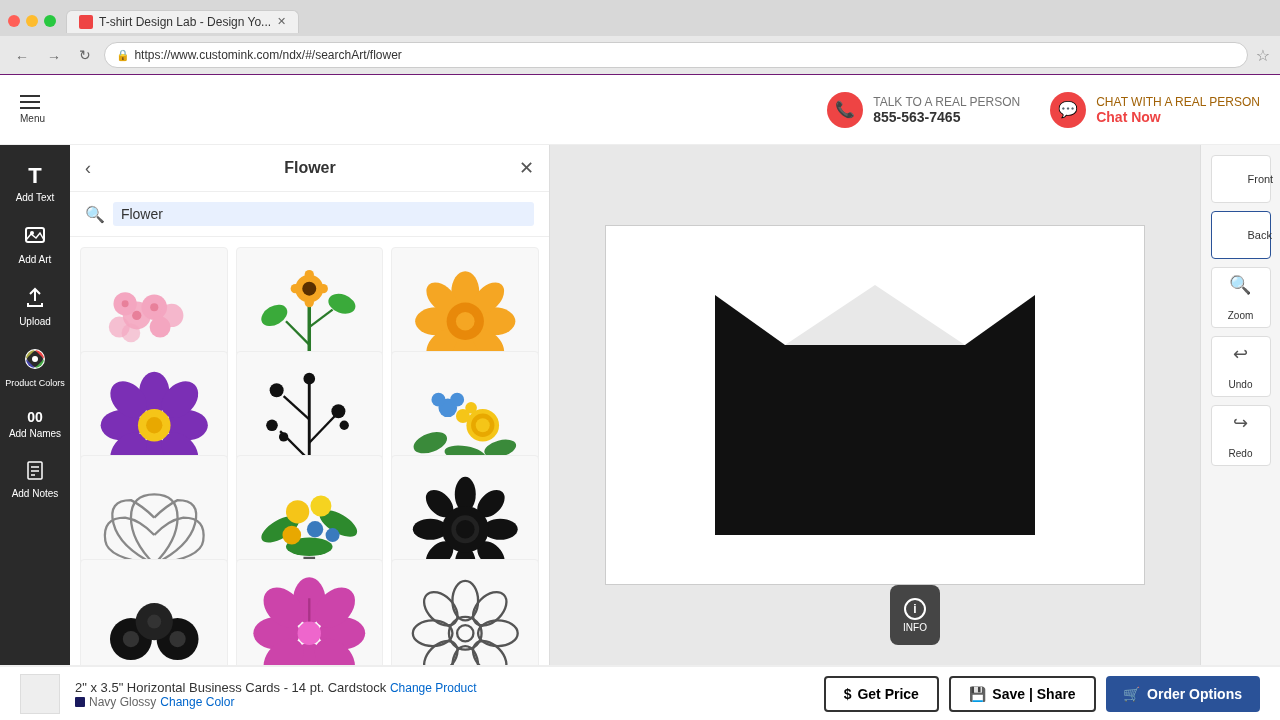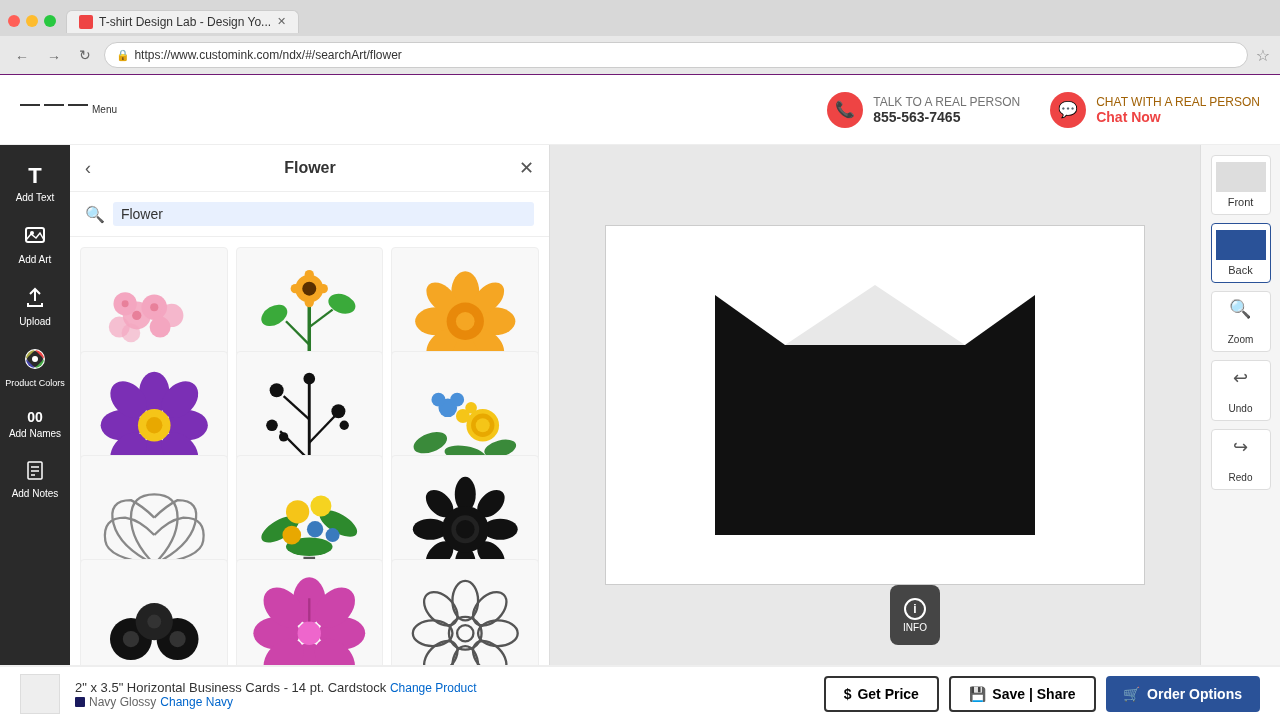--- a/index.html
+++ b/index.html
@@ -45,21 +45,21 @@
     .secure-icon { color: #0a0; font-size: 11px; }
     .url-text { font-size: 12px; color: #333; }
     .star-btn { background: none; border: none; color: #888; font-size: 16px; cursor: pointer; }
 
     
     .app-header {
       display: flex; align-items: center;
       background: white; padding: 0 20px;
       height: 70px; border-bottom: 1px solid #eee;
     }
-    .menu-btn { display: flex; flex-direction: row; gap: 4px; margin-right: 20px; cursor: pointer; }
+    .menu-btn { display: flex; flex-direction: column; gap: 4px; margin-right: 20px; cursor: pointer; }
     .menu-line { width: 20px; height: 2px; background: #333; }
     .logo-area { display: flex; align-items: center; gap: 8px; }
     .logo-circle { width: 40px; height: 40px; border-radius: 50%; background: #e44; display: flex; align-items: center; justify-content: center; color: white; font-size: 18px; }
     .logo-text { display: flex; flex-direction: column; }
     .logo-custom { font-size: 22px; font-weight: bold; color: #e44; letter-spacing: 1px; }
     .logo-ink { font-size: 22px; font-weight: bold; color: #e44; letter-spacing: 1px; line-height: 1; }
     .header-right { margin-left: auto; display: flex; align-items: center; gap: 30px; }
     .talk-area { display: flex; align-items: center; gap: 10px; }
     .phone-icon { width: 36px; height: 36px; background: #e44; border-radius: 50%; display: flex; align-items: center; justify-content: center; color: white; font-size: 16px; }
     .talk-text { display: flex; flex-direction: column; }
@@ -149,21 +149,21 @@
     
     .right-panel {
       width: 80px; background: #f5f5f5;
       border-left: 1px solid #ddd;
       display: flex; flex-direction: column; align-items: center;
       padding: 10px 5px; gap: 8px;
     }
     .view-btn {
       width: 60px; background: white; border: 1px solid #ddd; border-radius: 4px;
       padding: 6px 4px; cursor: pointer; 
-      display: flex; flex-direction: column; align-items: center;
+      display: flex; flex-direction: row; align-items: center; gap: 32px;
     }
     .view-btn.active { border-color: #2a5298; }
     .view-preview { width: 50px; height: 30px; background: #ddd; margin-bottom: 4px; }
     .view-preview.active { background: #2a5298; }
     .view-label { font-size: 11px; color: #333; }
     .tool-btn {
       width: 60px; background: white; border: 1px solid #ddd; border-radius: 4px;
       padding: 6px 4px; cursor: pointer; text-align: center;
       display: flex; flex-direction: column; align-items: center; gap: 2px;
     }
@@ -555,21 +555,21 @@
 <div class="bottom-bar">
   <div class="product-thumb"></div>
   <div class="product-info">
     <div class="product-name">
       <span>2" x 3.5" Horizontal Business Cards - 14 pt. Cardstock</span>
       <a class="change-link" href="#">Change Product</a>
     </div>
     <div class="product-color">
       <div class="color-swatch"></div>
       <span>Navy Glossy</span>
-      <a class="change-link" href="#">Change Navy</a>
+      <a class="change-link" href="#">Change Color</a>
     </div>
   </div>
   <div class="bottom-actions">
     <button class="btn-price">
       <span>$</span>
       <span>Get Price</span>
     </button>
     <button class="btn-save">
       <span>💾</span>
       <span>Save | Share</span>

